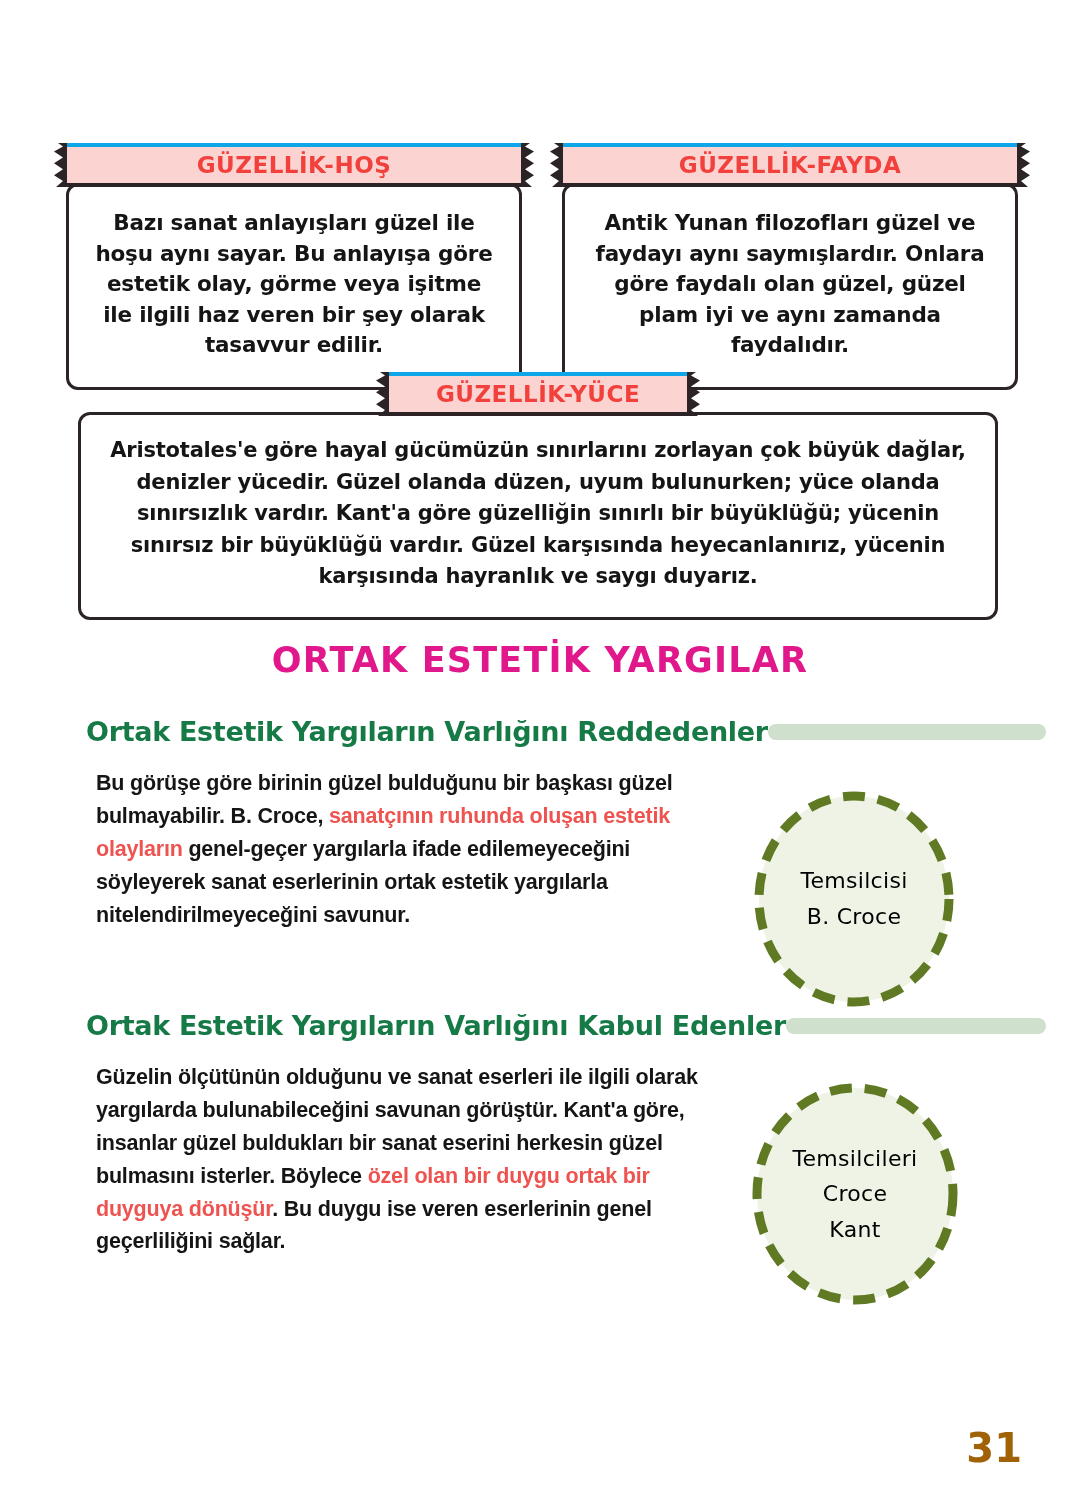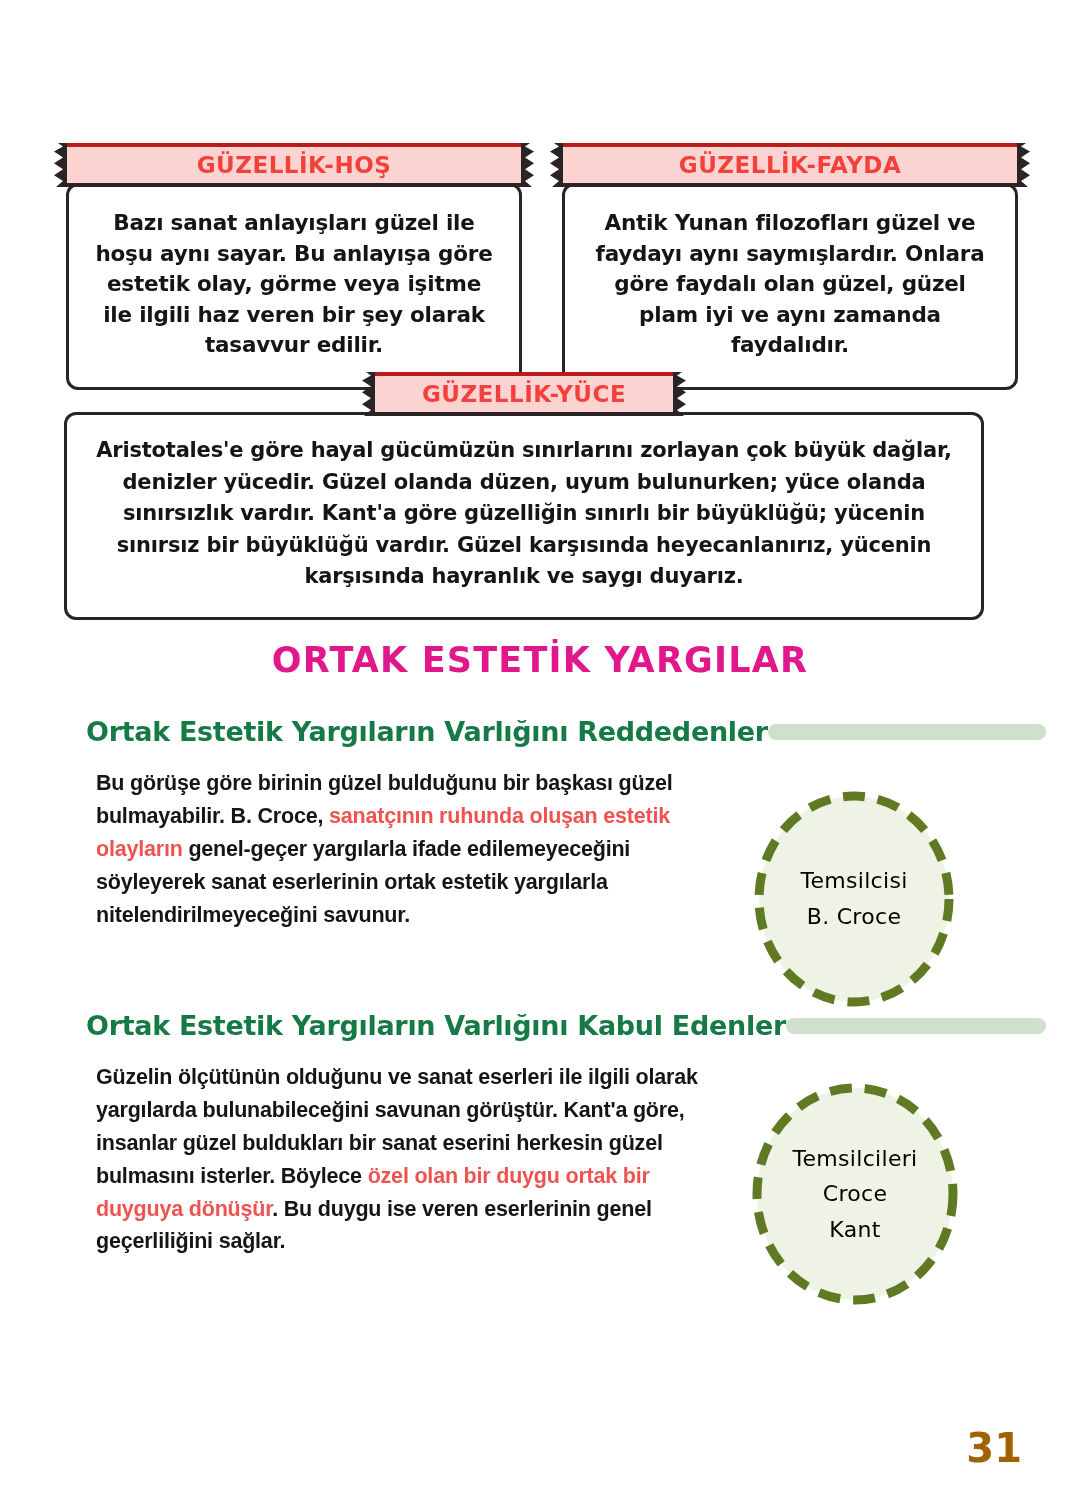--- a/index.html
+++ b/index.html
@@ -31,21 +31,21 @@
     position: relative;
     width: 456px;
   }
   .card--wide { width: 952px; }
 
   
   .tab {
     position: relative;
     height: 44px;
     background: #fbd4d2;
-    border-top: 4px solid #b91c1c;
+    border-top: 4px solid #0ea5e9;
     border-bottom: 4px solid #2b2326;
     display: flex;
     align-items: center;
     justify-content: center;
     box-sizing: border-box;
     z-index: 3;
     margin: 0 auto;
   }
   .tab-label {
     font-family: "DejaVu Sans", sans-serif;
@@ -87,21 +87,21 @@
     line-height: 1.42;
     color: #151515;
     letter-spacing: -0.2px;
   }
   .card--wide .card-body { padding: 20px 26px 24px; }
   .card--wide .card-body p { font-size: 21px; line-height: 1.5; }
 
   
   .wide-wrap {
     position: absolute;
-    left: 64px;
+    left: 78px;
     top: 372px;
     width: 920px;
   }
   .wide-wrap .tab { width: 300px; }
 
   
   .section-title {
     position: absolute;
     left: 0;
     top: 640px;

